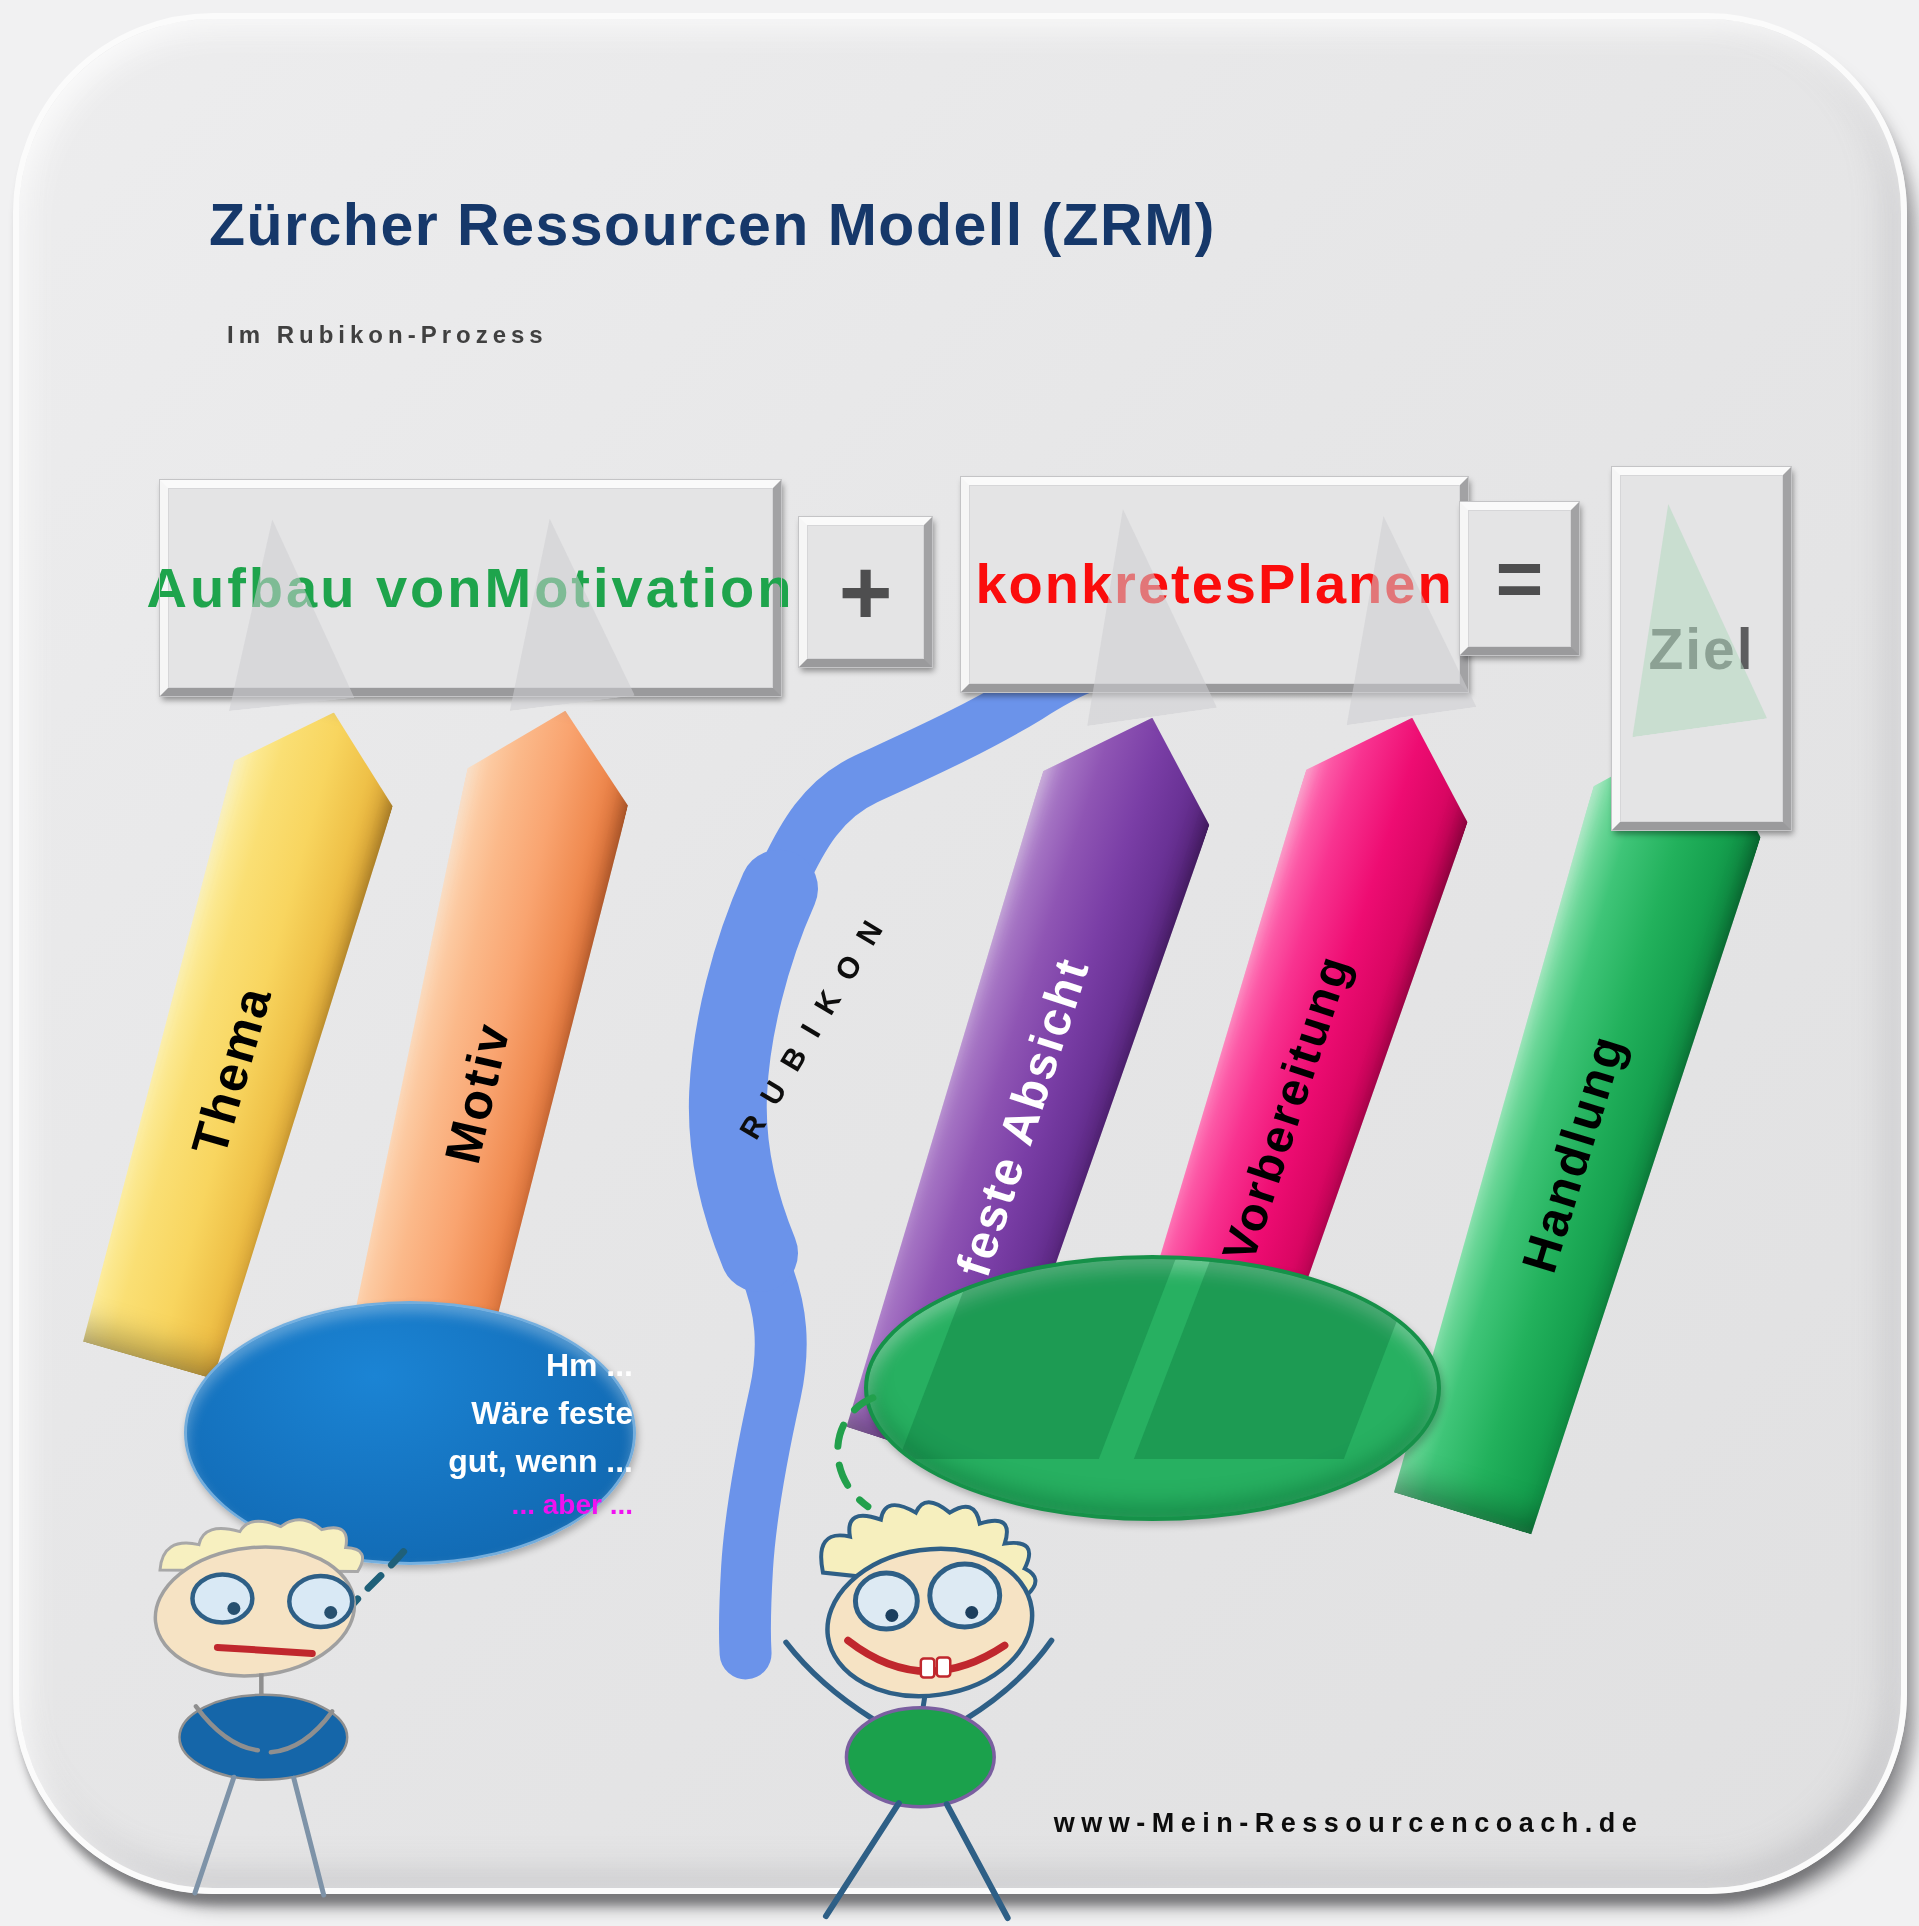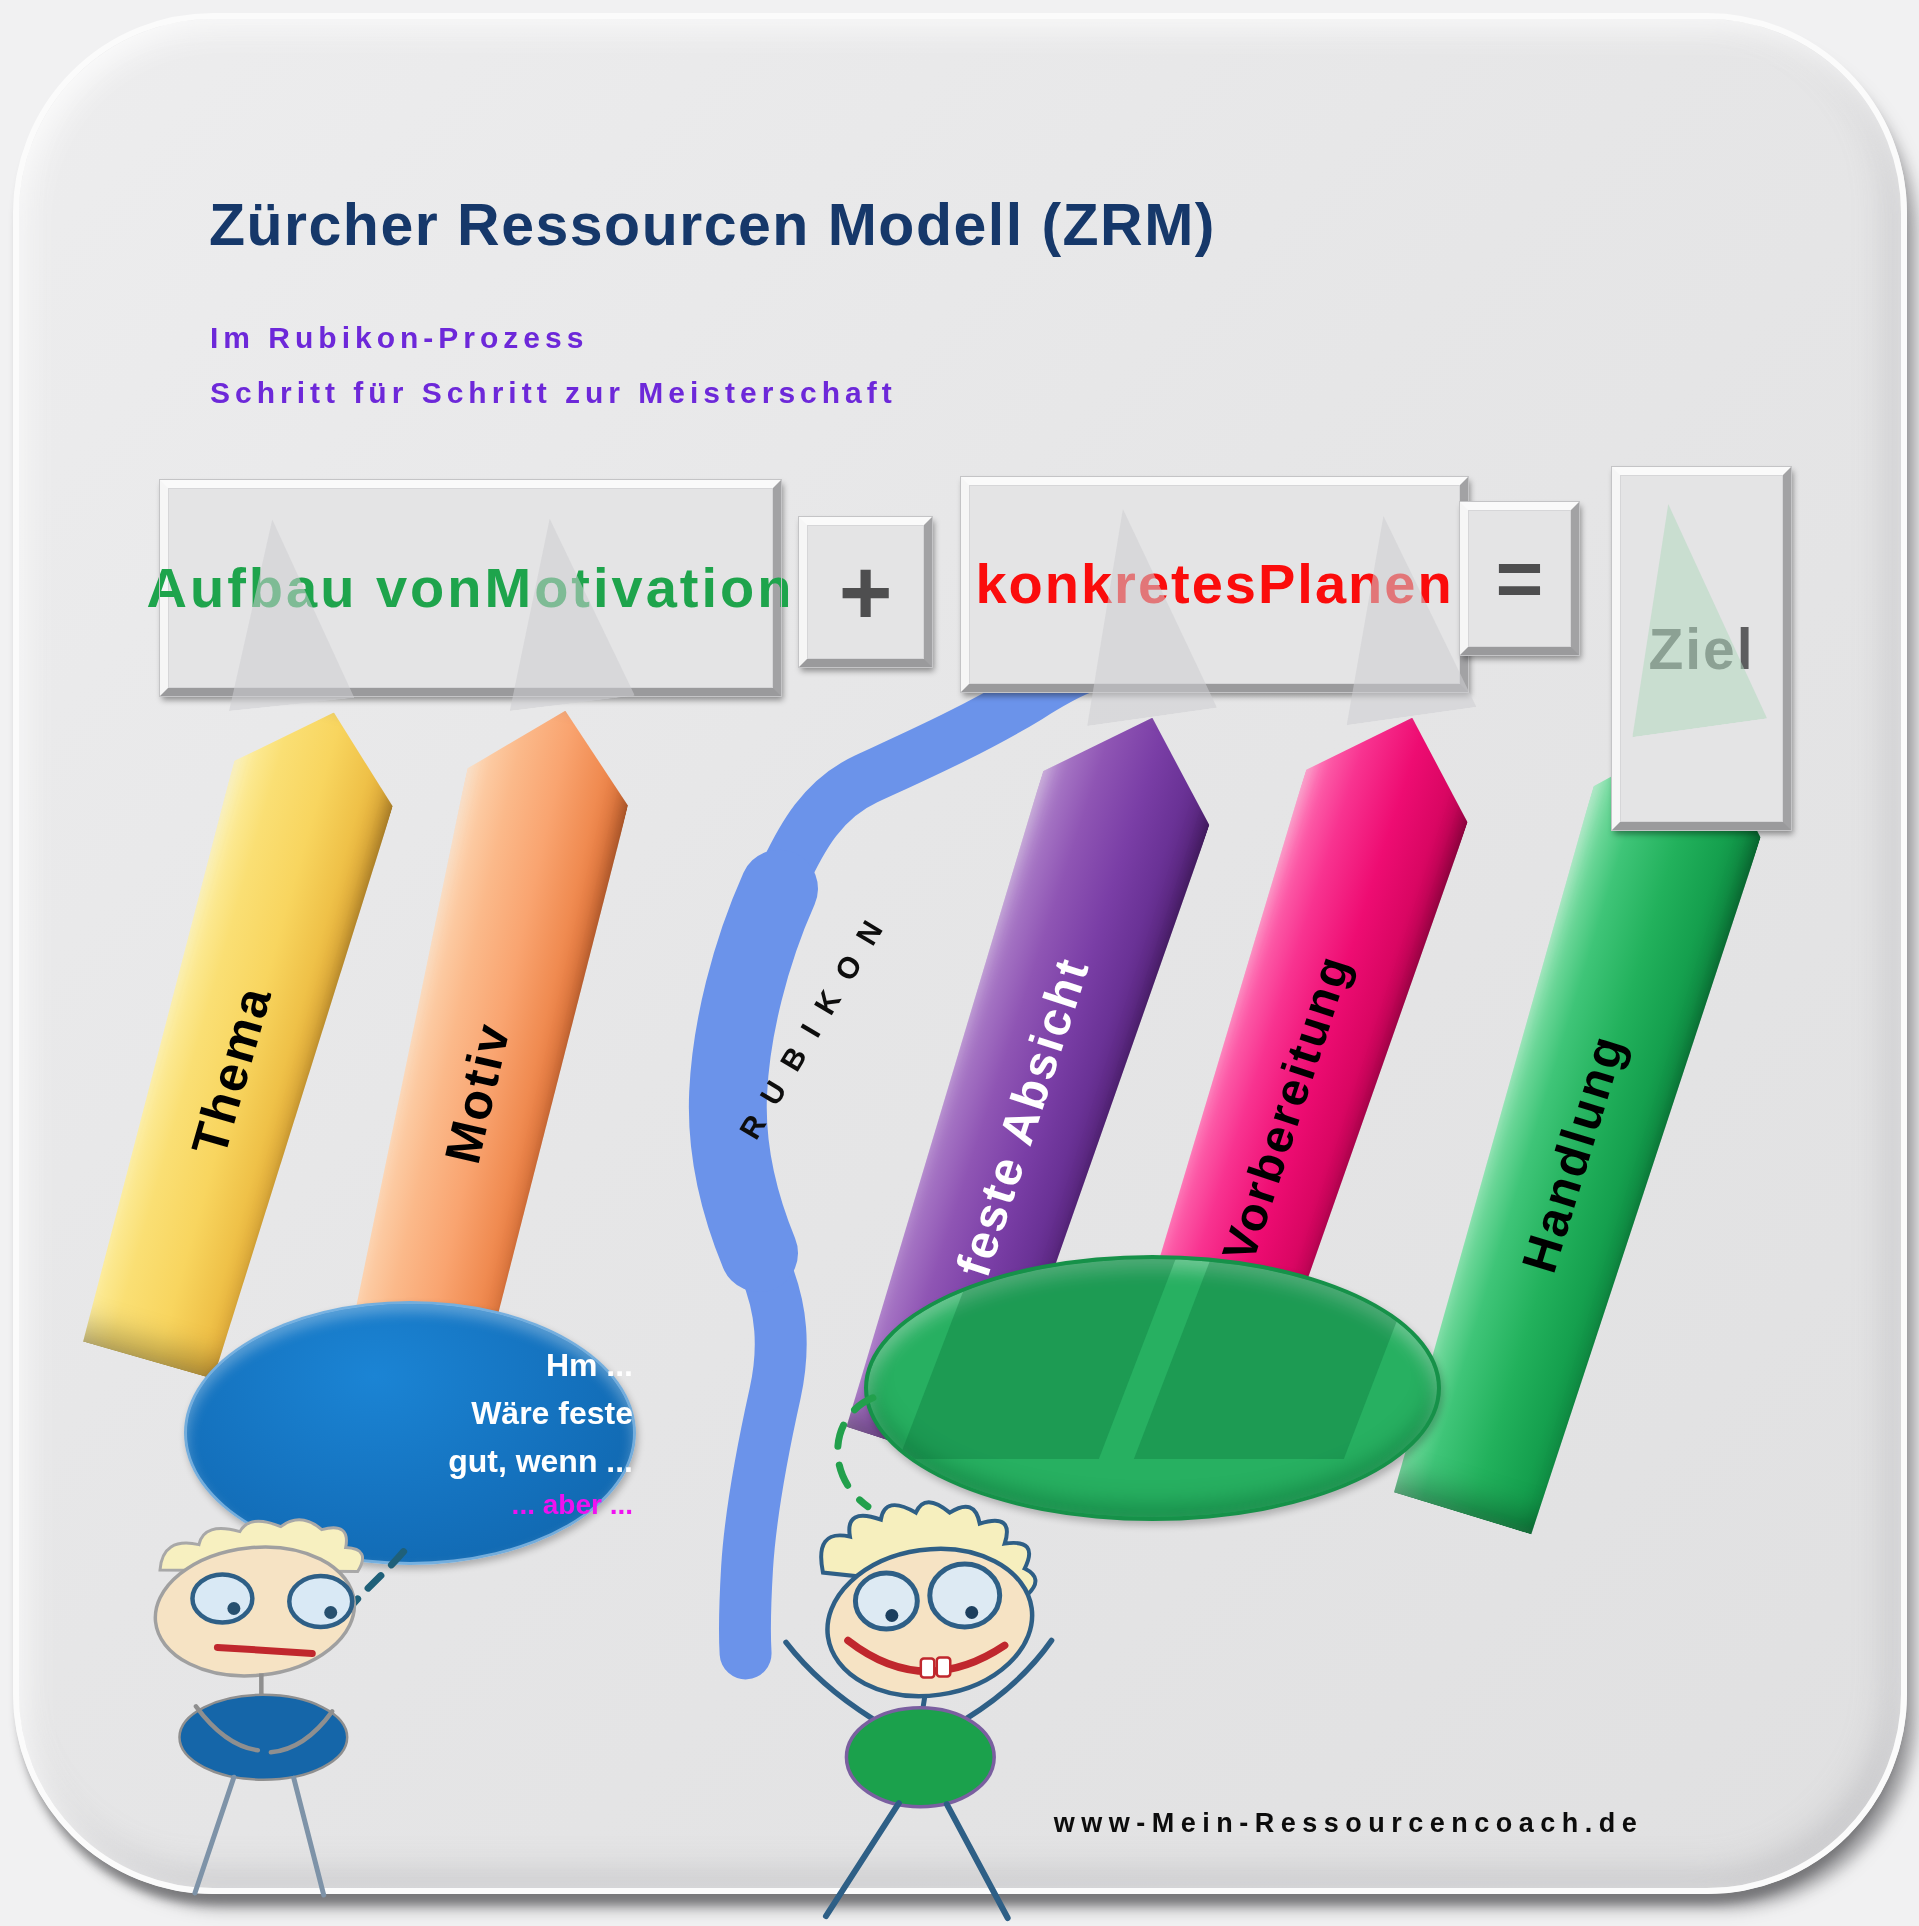--- a/index.html
+++ b/index.html
@@ -24,23 +24,23 @@
       inset -11px -13px 35px rgba(150,150,155,.38);
   }
 
   
   .title{
     position:absolute;left:209px;top:191px;
     font-size:59px;font-weight:bold;letter-spacing:1.5px;
     color:#16386a;white-space:nowrap;
   }
   .subtitle{
-    position:absolute;left:210px;
-    font-size:30px;font-weight:bold;letter-spacing:5px;
-    color:#6d28d9;white-space:nowrap;
+    position:absolute;left:227px;
+    font-size:24px;font-weight:bold;letter-spacing:5px;
+    color:#404040;white-space:nowrap;
   }
   .sub1{top:321px;}
   .sub2{top:376px;}
 
   
   .bevel{
     position:absolute;
     background:#e4e4e5;
     border:8px solid;
     border-color:#fafafa #a2a2a4 #9a9a9c #f6f6f6;
@@ -171,21 +171,20 @@
 </style>
 </head>
 <body>
 
 <div class="stage">
 
   <div class="card"></div>
 
   <div class="title">Zürcher Ressourcen Modell (ZRM)</div>
   <div class="subtitle sub1">Im Rubikon-Prozess</div>
-  <div class="subtitle sub2">Schritt für Schritt zur Meisterschaft</div>
 
   <svg class="overlay" width="1920" height="1926" viewBox="0 0 3845 3858">
     <path d="M 2268 1332 C 2200 1310, 2130 1352, 2060 1396 C 1950 1463, 1830 1516, 1735 1560 C 1648 1600, 1606 1676, 1568 1758 C 1505 1898, 1462 2058, 1456 2186 C 1450 2312, 1482 2428, 1532 2540 C 1566 2622, 1572 2700, 1552 2792 C 1528 2900, 1503 3028, 1496 3140 C 1492 3208, 1490 3262, 1493 3312" fill="none" stroke="#6b93ea" stroke-width="104" stroke-linecap="round" stroke-linejoin="round"></path>
     <path d="M 1560 1780 C 1502 1910, 1464 2060, 1458 2190 C 1453 2300, 1478 2408, 1520 2510" fill="none" stroke="#6b93ea" stroke-width="156" stroke-linecap="round"></path>
   </svg>
 
   <div class="bar bar-thema">
     <span class="bar-label">Thema</span>
   </div>
   <div class="bar bar-motiv">

